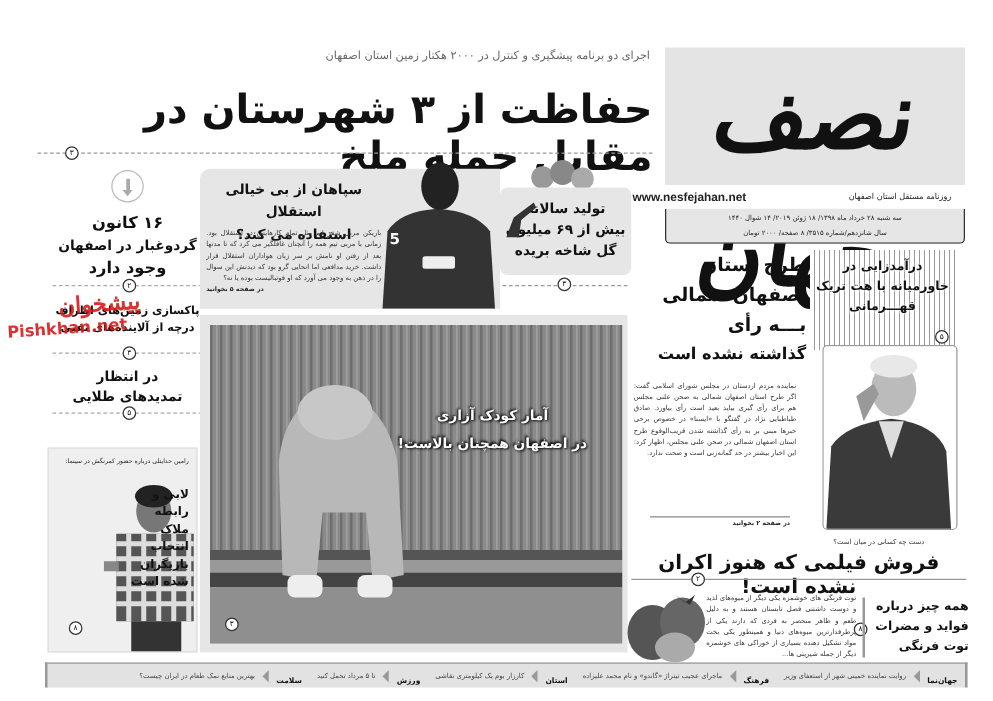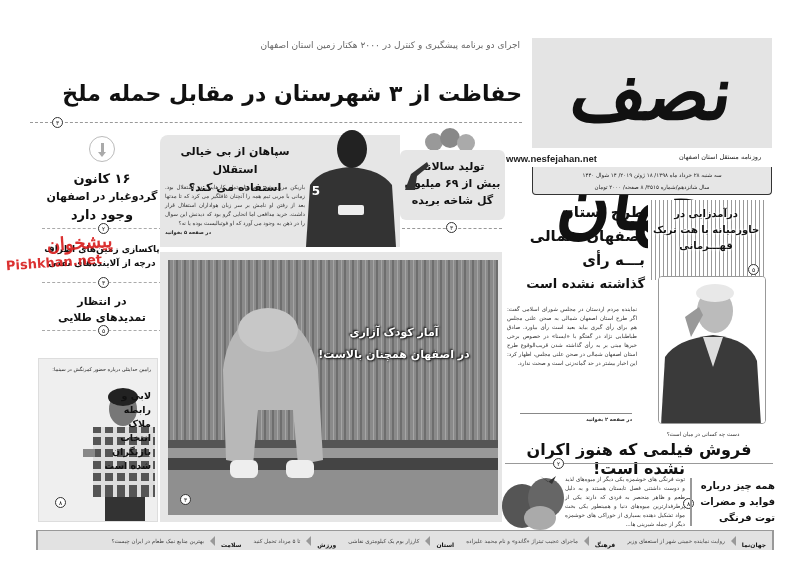--- a/index.html
+++ b/index.html
@@ -13,21 +13,21 @@
 
     
     #masthead { left: 532px; top: 38px; width: 240px; height: 110px; background: #e4e4e4; border-radius: 0 0 0 0; }
     #logo { position: absolute; left: 0; top: 0; width: 240px; height: 110px; font-family: "DejaVu Serif", serif; font-size: 74px; font-weight: bold; color: #111; text-align: center; line-height: 110px; letter-spacing: -4px; transform: skewX(-8deg); }
     #logo-url { left: 506px; top: 153px; font-size: 9.5px; font-weight: bold; direction: ltr; color: #222; font-family: "Liberation Sans", sans-serif; }
     #logo-sub { left: 660px; top: 153px; width: 120px; font-size: 6.5px; color: #222; text-align: center; }
     #dateline { left: 532px; top: 167px; width: 240px; height: 28px; background: #e6e6e6; border: 1px solid #333; border-top: none; border-radius: 0 0 4px 4px; text-align: center; font-size: 5.5px; line-height: 12px; padding-top: 2px; color: #222; }
 
     
     #kicker { left: 120px; top: 40px; width: 400px; text-align: right; font-size: 9px; color: #666; }
-    #headline { left: 30px; top: 81px; width: 492px; text-align: right; font-size: 22px; font-weight: bold; color: #111; letter-spacing: -1px; }
+    #headline { left: 30px; top: 68px; width: 492px; text-align: right; font-size: 32px; font-weight: bold; color: #111; letter-spacing: -1px; }
     #headline-rule { left: 30px; top: 122px; width: 492px; }
 
     
     #left-col { left: 40px; top: 130px; width: 124px; height: 390px; }
     .lc-head { text-align: center; font-weight: bold; font-size: 13px; line-height: 18px; }
     #scroll-icon { width: 26px; height: 26px; border-radius: 50%; border: 1px solid #bbb; margin: 6px auto 8px; position: relative; }
     #scroll-icon::before { content: ""; position: absolute; left: 11px; top: 6px; width: 3px; height: 10px; background: #aaa; }
     #scroll-icon::after { content: ""; position: absolute; left: 8px; top: 15px; border-left: 4.5px solid transparent; border-right: 4.5px solid transparent; border-top: 5px solid #aaa; }
     .lc-rule { border-top: 1px dashed #aaa; margin: 4px 2px; position: relative; height: 8px; }
     .lc-rule .page-ref { position: absolute; left: 56px; top: -6px; }

